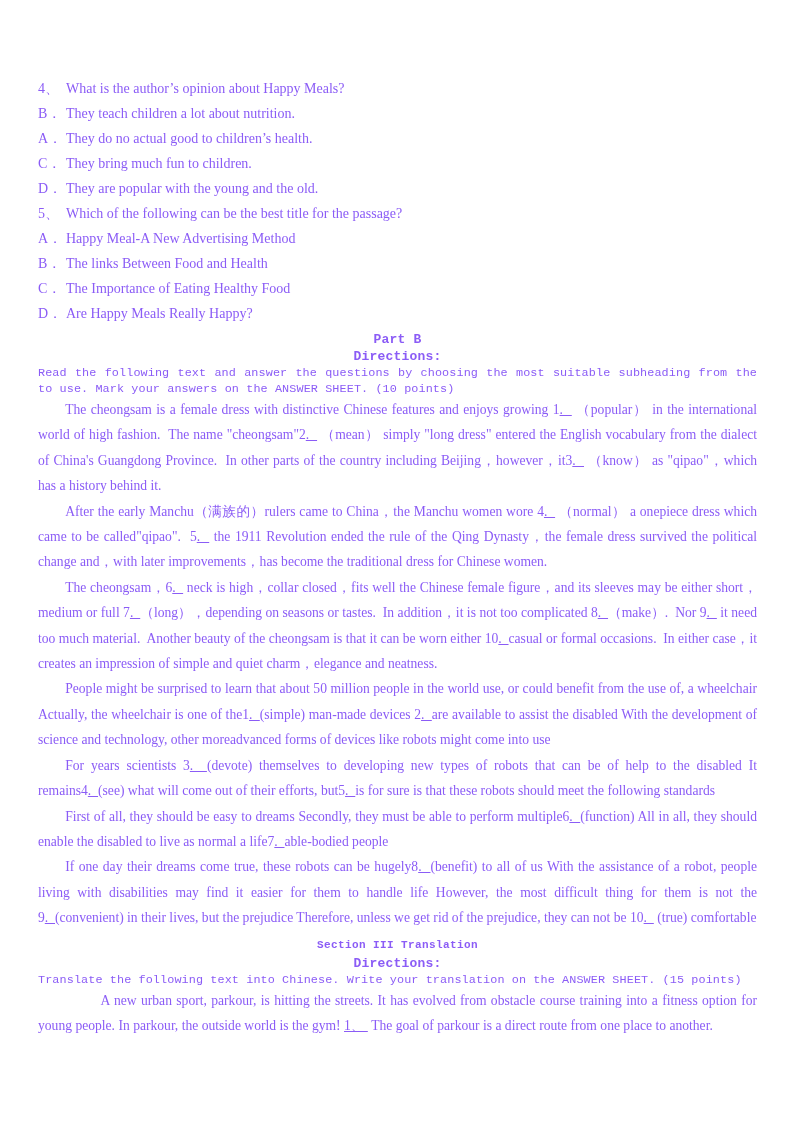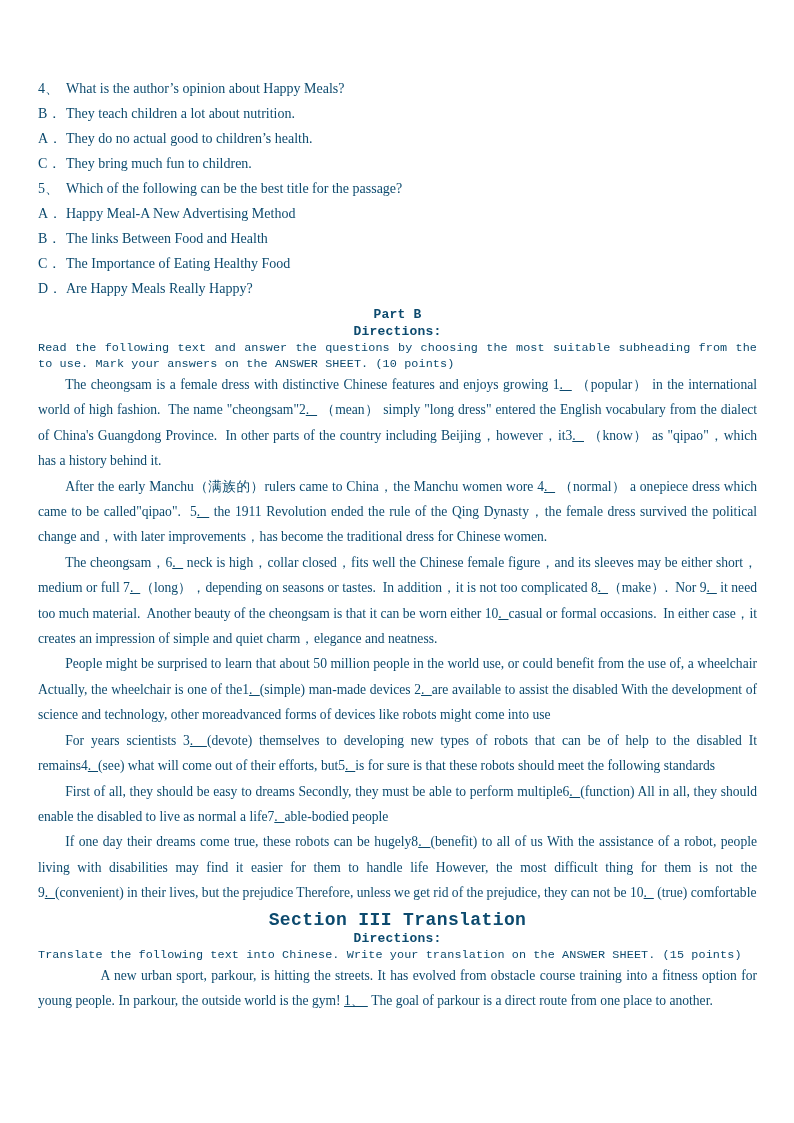--- a/index.html
+++ b/index.html
@@ -2,53 +2,54 @@
 <html><head>
 <meta charset="utf-8">
 <style>
   html,body{margin:0;padding:0;background:#ffffff;}
   .page{
     position:relative;
     width:794px;height:1123px;
     box-sizing:border-box;
     padding:76px 37px 0 38px;
     background:#ffffff;
-    color:#0c4a6e;
+    color:#8b5cf6;
     font-family:"Liberation Serif","DejaVu Serif",serif;
     overflow:hidden;
   }
   .qline{font-size:14px;line-height:25px;white-space:nowrap;}
   .qline .qnum{display:inline-block;min-width:2em;}
   .mono{font-family:"Liberation Mono","DejaVu Sans Mono",monospace;}
   .partb{margin-top:5px;}
   .part-head{font-size:13px;font-weight:bold;line-height:17px;letter-spacing:0.2px;text-align:center;}
   .mline{font-size:11.8px;line-height:16px;letter-spacing:0.1px;}
   .mline.just{text-align:justify;text-align-last:justify;}
   .para{
     margin:0;
     font-size:13.6px;
     line-height:25.4px;
     text-align:justify;
     text-indent:2em;
   }
   .blank{text-decoration:underline;}
   .sec3{margin-top:4px;}
-  .sec3-head{text-align:center;font-weight:bold;font-size:18px;line-height:20px;letter-spacing:0.4px;}
+  .sec3-head{text-align:center;font-weight:bold;font-size:11px;line-height:20px;letter-spacing:0.4px;}
   .sec3 .para{text-indent:4.6em;}
 </style>
 </head>
 <body>
 
 <div class="page">
 
   <section>
     <div class="qline"><span class="qnum">4、</span><span>What is the author’s opinion about Happy Meals?</span></div>
     <div class="qline"><span class="qnum">B．</span><span>They teach children a lot about nutrition.</span></div>
     <div class="qline"><span class="qnum">A．</span><span>They do no actual good to children’s health.</span></div>
     <div class="qline"><span class="qnum">C．</span><span>They bring much fun to children.</span></div>
+    <div class="qline"><span class="qnum">D．</span><span>They are popular with the young and the old.</span></div>
     <div class="qline"><span class="qnum">5、</span><span>Which of the following can be the best title for the passage?</span></div>
     <div class="qline"><span class="qnum">A．</span><span>Happy Meal-A New Advertising Method</span></div>
     <div class="qline"><span class="qnum">B．</span><span>The links Between Food and Health</span></div>
     <div class="qline"><span class="qnum">C．</span><span>The Importance of Eating Healthy Food</span></div>
     <div class="qline"><span class="qnum">D．</span><span>Are Happy Meals Really Happy?</span></div>
   </section>
 
   <section class="mono partb">
     <div class="part-head">Part B</div>
     <div class="part-head">Directions:</div>

